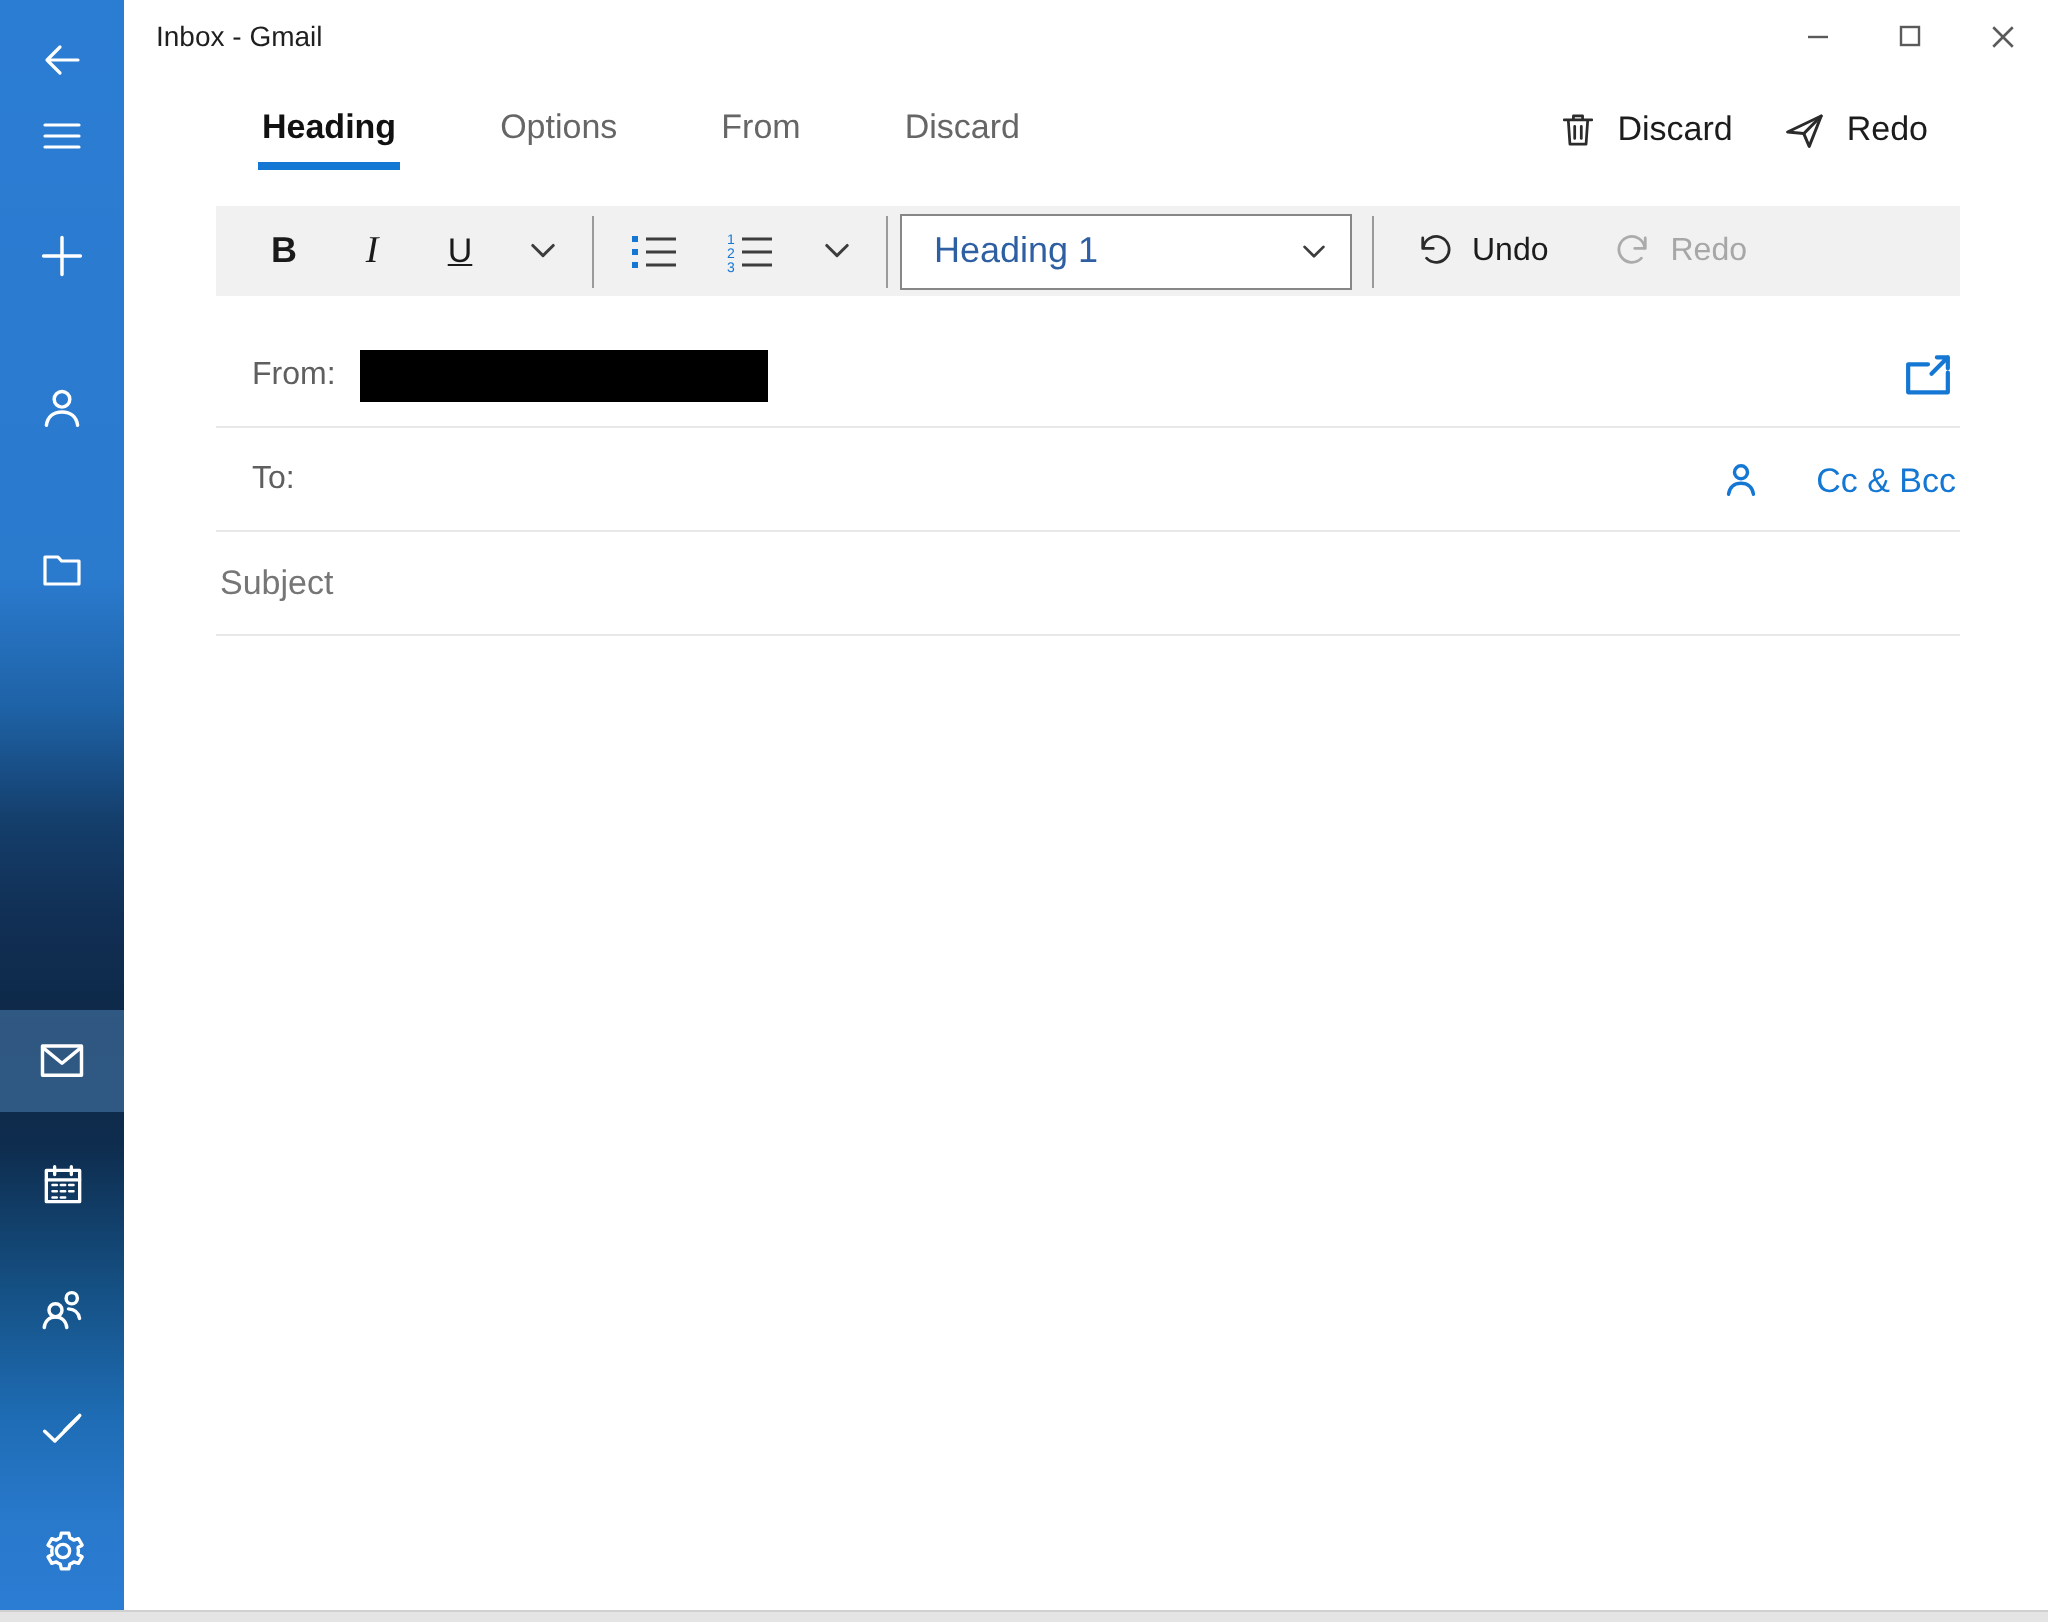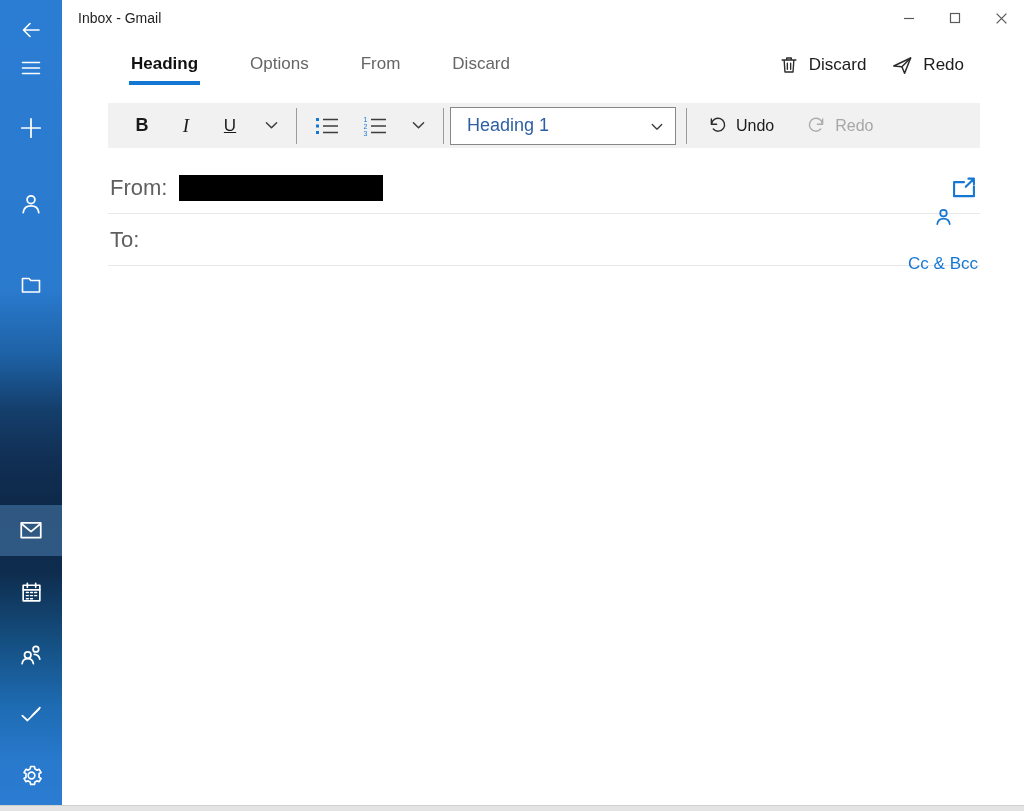--- a/index.html
+++ b/index.html
@@ -56,23 +56,23 @@
   .style-dd-value { font-size:18px; color:#2e5fa3; flex:1; }
   .hist-btn { display:flex; align-items:center; gap:8px; font-size:16px; cursor:pointer; margin-left:14px; }
   .hist-btn svg { fill:none; stroke-width:1.6; stroke-linecap:round; stroke-linejoin:round; }
   .undo { color:#1c1c1c; } .undo svg { stroke:#2b2b2b; }
   .redo { color:#a7a7a7; margin-left:32px; } .redo svg { stroke:#ababab; }
 
   
   .fields { position:absolute; left:46px; top:162px; width:872px; }
   .field-row { position:relative; display:flex; align-items:center; height:52px;
     border-bottom:1px solid #e8e8e8; }
-  .field-label { font-size:22px; color:#5f5f5f; margin-left:2px; }
+  .field-label { font-size:16px; color:#5f5f5f; margin-left:18px; }
   .redact { width:204px; height:26px; background:#000; margin-left:12px; }
-  .row-right { position:absolute; right:2px; display:flex; align-items:center; gap:26px;flex-direction:column; }
+  .row-right { position:absolute; right:2px; display:flex; align-items:flex-end; gap:26px; }
   .popout-btn, .pick-contact-btn { cursor:pointer; display:flex; align-items:center; }
   .popout-btn svg, .pick-contact-btn svg { stroke:#1577d4; fill:none; stroke-width:1.8; stroke-linecap:round; stroke-linejoin:round; }
   .ccbcc { font-size:17px; color:#1577d4; cursor:pointer; }
   .field-input { border:none; outline:none; flex:1; font-size:17px; color:#333;
     font-family:"Liberation Sans", sans-serif; background:transparent; margin-left:10px; height:100%; }
   .subject-input { margin-left:2px; }
   .subject-input::placeholder { color:#767676; opacity:1; }
 
   
   .body-area { position:absolute; left:108px; top:341px; width:600px; }
@@ -284,19 +284,22 @@
           <div class="pick-contact-btn">
             <svg width="23" height="23" viewBox="0 0 24 24">
                 <circle cx="12" cy="8.5" r="3.4"></circle>
                 <path d="M5.5 20c.5-3.8 3-5.8 6.5-5.8s6 2 6.5 5.8"></path>
               </svg>
           </div>
           <span class="ccbcc">Cc &amp; Bcc</span>
         </div>
       </div>
 
+      <div class="field-row">
+        <input class="field-input subject-input" type="text" placeholder="Subject" style="">
+      </div>
     </div>
 
 
   </div>
 
   <div class="bottom-strip"></div>
 </div>
 
 </body></html>

